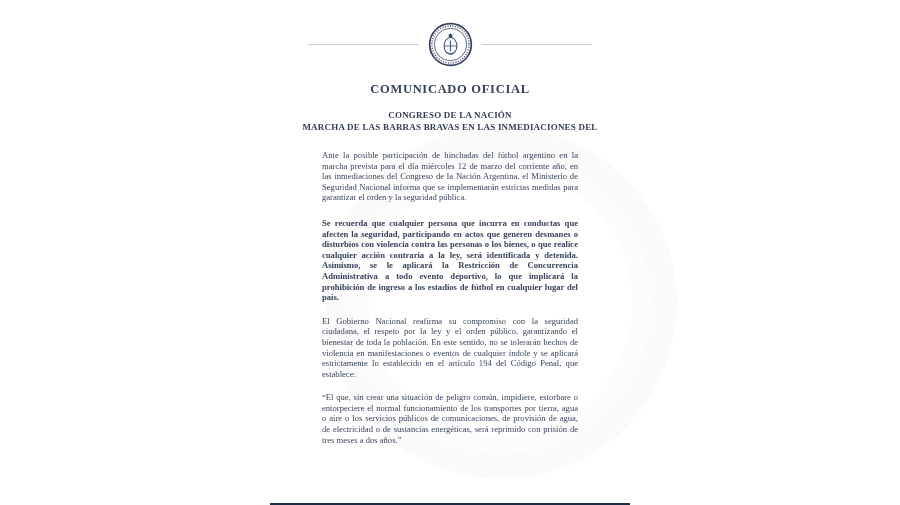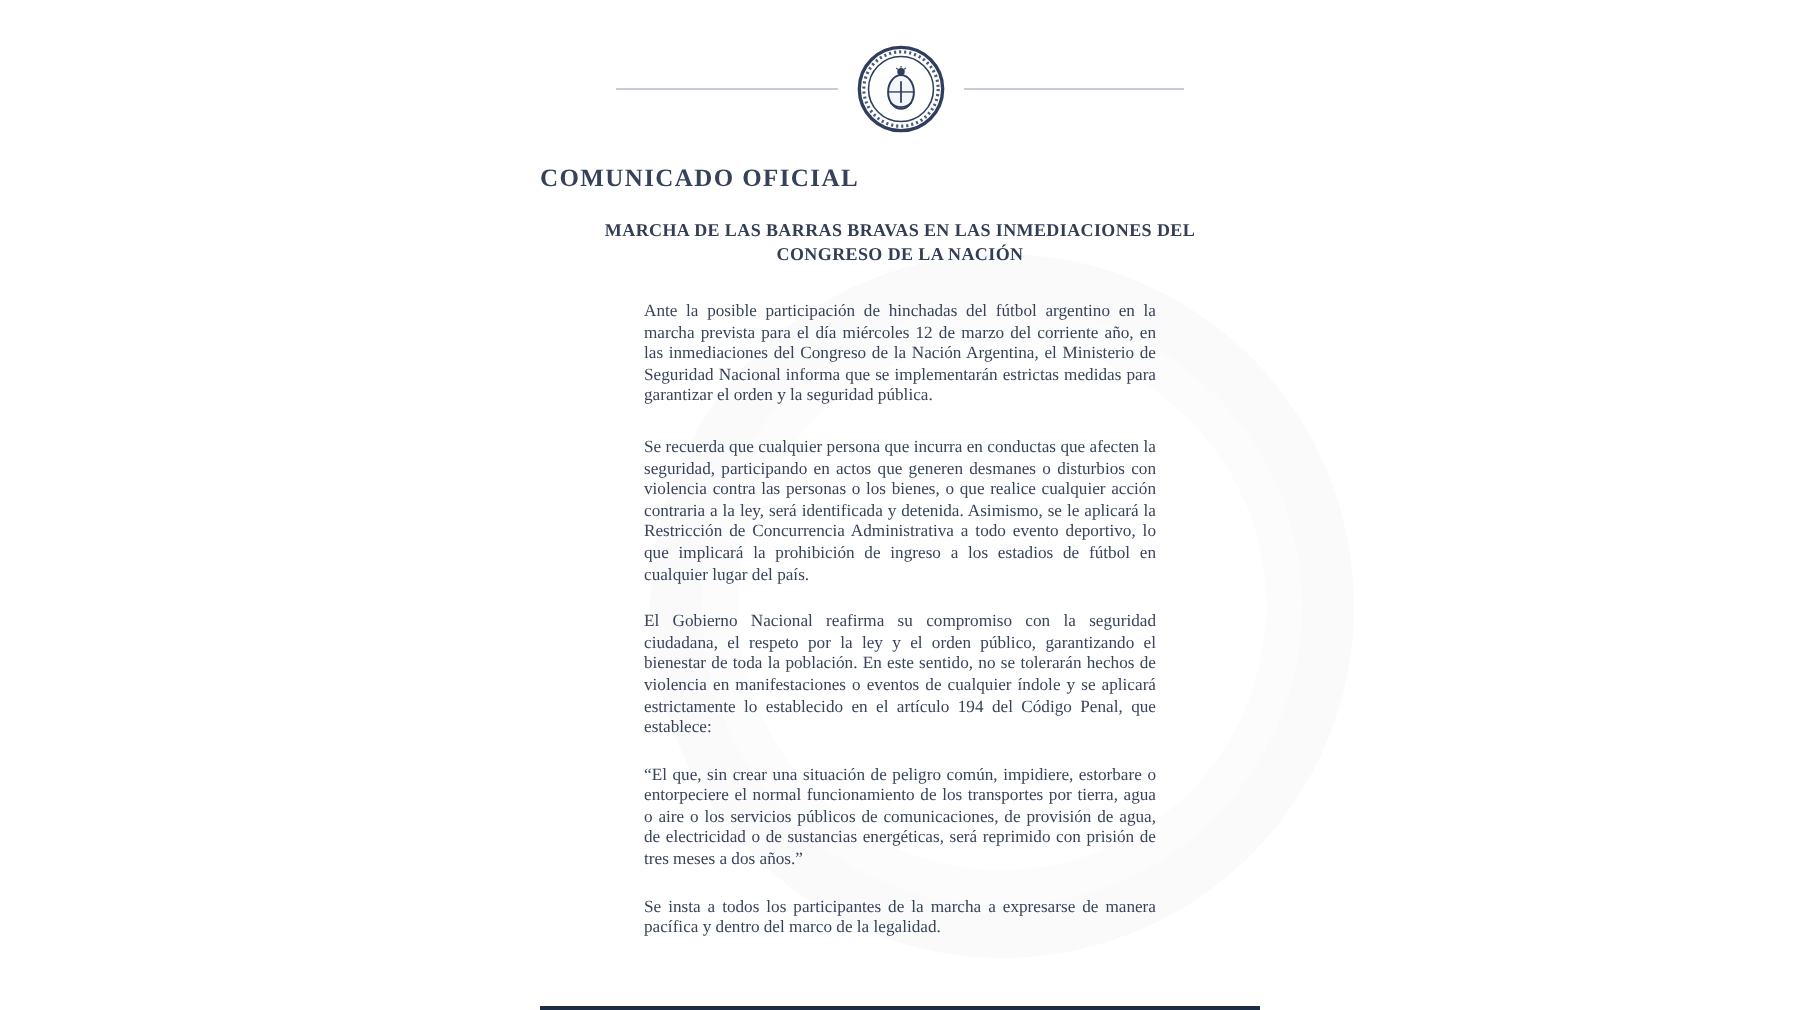--- a/index.html
+++ b/index.html
@@ -48,21 +48,21 @@
     height: 1px;
     background: #c9ccd4;
   }
   .seal {
     width: 45px;
     height: 45px;
     flex: 0 0 auto;
   }
   .doc-title {
     margin: 15px 0 0 0;
-    text-align: left;
+    text-align: center;
     font-size: 12.5px;
     font-weight: bold;
     letter-spacing: 0.7px;
     color: #36425a;
   }
   .doc-subtitle {
     margin: 13px auto 0 auto;
     width: 300px;
     text-align: center;
     font-size: 9px;
@@ -75,21 +75,21 @@
   .content {
     width: 282px;
     margin: 0 auto;
     color: #39445a;
     font-size: 8.6px;
     line-height: 10.6px;
     text-align: justify;
   }
   .content p { margin: 13px; }
   .p1 { margin-top: 17px !important; }
-  .p2 { margin-top: 15px !important; }
+  .p2 { margin-top: 15px !important; font-weight: bold; }
   .p3 { margin-top: 11px !important; }
   .quote { margin-top: 12px !important; }
   .closing { margin-top: 12px !important; }
   .footer-bar {
     position: absolute;
     left: 0;
     right: 0;
     bottom: 0;
     height: 22px;
     border-top: 2px solid #1c2e45;
@@ -123,30 +123,29 @@
           <line x1="25.4" y1="12.2" x2="24.7" y2="13"></line>
         </g>
         <path d="M17.5 30 Q23 34.5 28.5 30" fill="none" stroke="#2f3e5c" stroke-width="0.8"></path>
       </svg>
       <div class="rule"></div>
     </div>
 
     <h1 class="doc-title">COMUNICADO OFICIAL</h1>
 
     <h2 class="doc-subtitle">
+      <span>CONGRESO DE LA NACIÓN</span>
       <span>MARCHA DE LAS BARRAS BRAVAS EN LAS INMEDIACIONES DEL</span>
-      <span>CONGRESO DE LA NACIÓN</span>
     </h2>
 
     <div class="content">
       <p class="p1">Ante la posible participación de hinchadas del fútbol argentino en la marcha prevista para el día miércoles 12 de marzo del corriente año, en las inmediaciones del Congreso de la Nación Argentina, el Ministerio de Seguridad Nacional informa que se implementarán estrictas medidas para garantizar el orden y la seguridad pública.</p>
       <p class="p2">Se recuerda que cualquier persona que incurra en conductas que afecten la seguridad, participando en actos que generen desmanes o disturbios con violencia contra las personas o los bienes, o que realice cualquier acción contraria a la ley, será identificada y detenida. Asimismo, se le aplicará la Restricción de Concurrencia Administrativa a todo evento deportivo, lo que implicará la prohibición de ingreso a los estadios de fútbol en cualquier lugar del país.</p>
       <p class="p3">El Gobierno Nacional reafirma su compromiso con la seguridad ciudadana, el respeto por la ley y el orden público, garantizando el bienestar de toda la población. En este sentido, no se tolerarán hechos de violencia en manifestaciones o eventos de cualquier índole y se aplicará estrictamente lo establecido en el artículo 194 del Código Penal, que establece:</p>
       <p class="quote">“El que, sin crear una situación de peligro común, impidiere, estorbare o entorpeciere el normal funcionamiento de los transportes por tierra, agua o aire o los servicios públicos de comunicaciones, de provisión de agua, de electricidad o de sustancias energéticas, será reprimido con prisión de tres meses a dos años.”</p>
-      <p class="closing">Se insta a todos los participantes de la marcha a expresarse de manera pacífica y dentro del marco de la legalidad.</p>
     </div>
 
     <div class="footer-bar">
       
     </div>
 
   </div>
 </div>
 
 </body></html>

